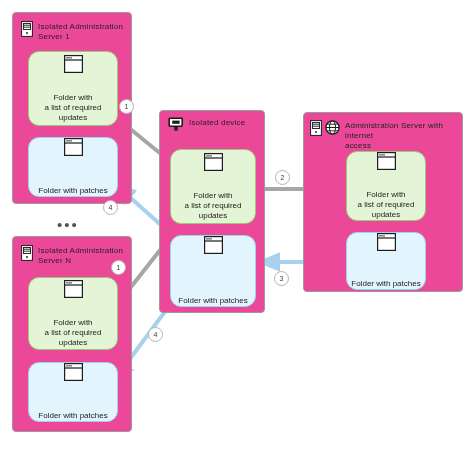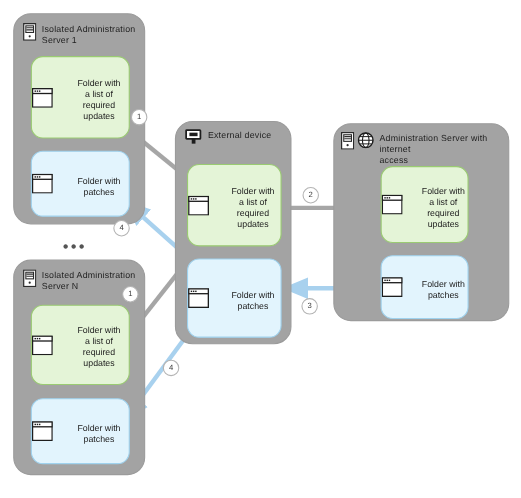--- a/index.html
+++ b/index.html
@@ -23,22 +23,22 @@
     top: 0;
     width: 474px;
     height: 453px;
     pointer-events: none;
   }
 
   
   .panel {
     position: absolute;
     border: 1px solid #9b9b9b;
-    border-radius: 16px;
-    background: #a3a3a3;
+    border-radius: 4px;
+    background: #ec4899;
     box-sizing: border-box;
   }
   .panel-head {
     position: absolute;
     display: flex;
     align-items: flex-start;
     gap: 5px;
   }
   .panel-title {
     font-size: 8px;
@@ -48,21 +48,21 @@
     white-space: pre-line;
     padding-top: 1px;
   }
 
   
   .fbox {
     position: absolute;
     border-radius: 11px;
     box-sizing: border-box;
     display: flex;
-    flex-direction: row;
+    flex-direction: column;
     align-items: center;
     justify-content: center;
     gap: 15px;
   }
   .fbox.green {
     background: #e4f4d7;
     border: 1px solid #9acb72;
   }
   .fbox.blue {
     background: #e2f4fd;
@@ -241,21 +241,21 @@
 
   <div class="panel" style="left:159px; top:110px; width:106px; height:203px;">
     <div class="panel-head" style="left:8px; top:6px;">
       <span class="icon">
         <svg width="16" height="15" viewBox="0 0 16 15">
           <rect x="1.2" y="1.2" width="13" height="8" rx="0.6" fill="#ffffff" stroke="#1d1d1d" stroke-width="1.6"></rect>
           <rect x="4.2" y="3.6" width="7.4" height="3.2" fill="#1d1d1d"></rect>
           <rect x="6.3" y="9.2" width="3.4" height="4.4" fill="#1d1d1d"></rect>
         </svg>
       </span>
-      <span class="panel-title">External device</span>
+      <span class="panel-title">Isolated device</span>
     </div>
 
     <div class="fbox green" style="left:10px; top:38px; width:86px; height:75px;">
       <span class="icon">
         <svg width="19" height="18" viewBox="0 0 19 18">
           <rect x="0.6" y="0.6" width="17.8" height="16.8" fill="#ffffff" stroke="#1d1d1d" stroke-width="1.2"></rect>
           <rect x="0.6" y="0.6" width="17.8" height="4.4" fill="#ffffff" stroke="#1d1d1d" stroke-width="1.2"></rect>
           <rect x="2.4" y="2.2" width="1.3" height="1.3" fill="#1d1d1d"></rect>
           <rect x="4.4" y="2.2" width="1.3" height="1.3" fill="#1d1d1d"></rect>
           <rect x="6.4" y="2.2" width="1.3" height="1.3" fill="#1d1d1d"></rect>

